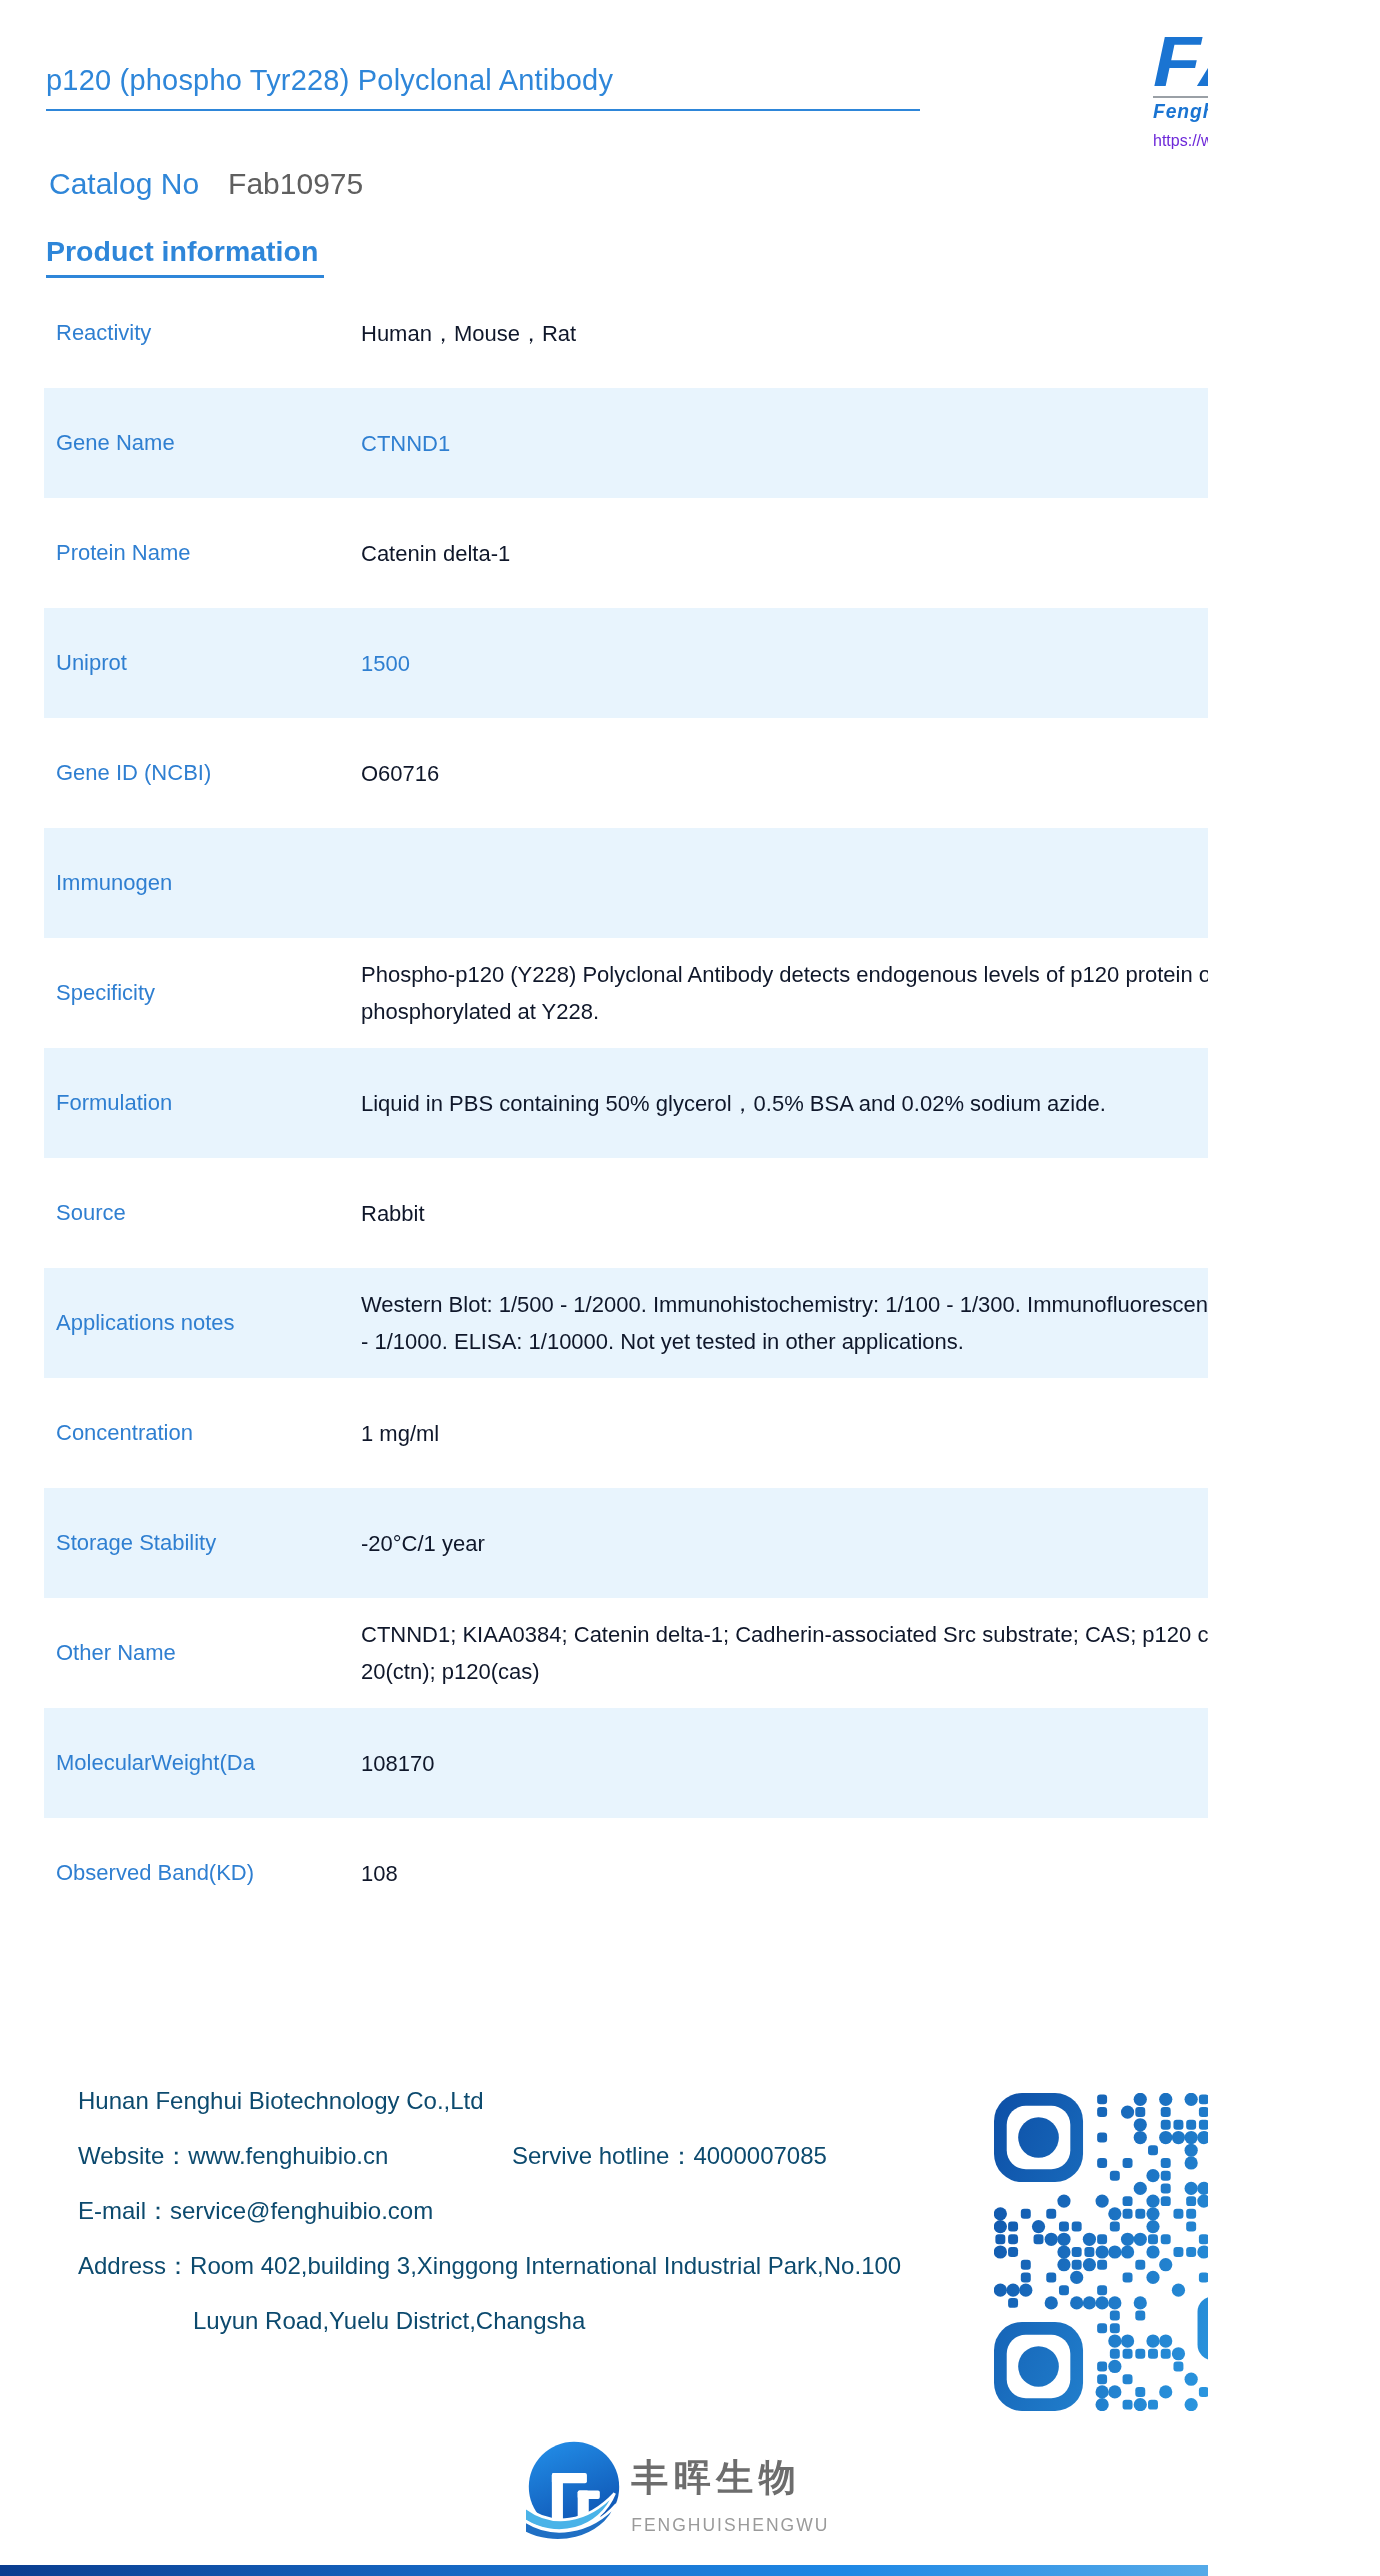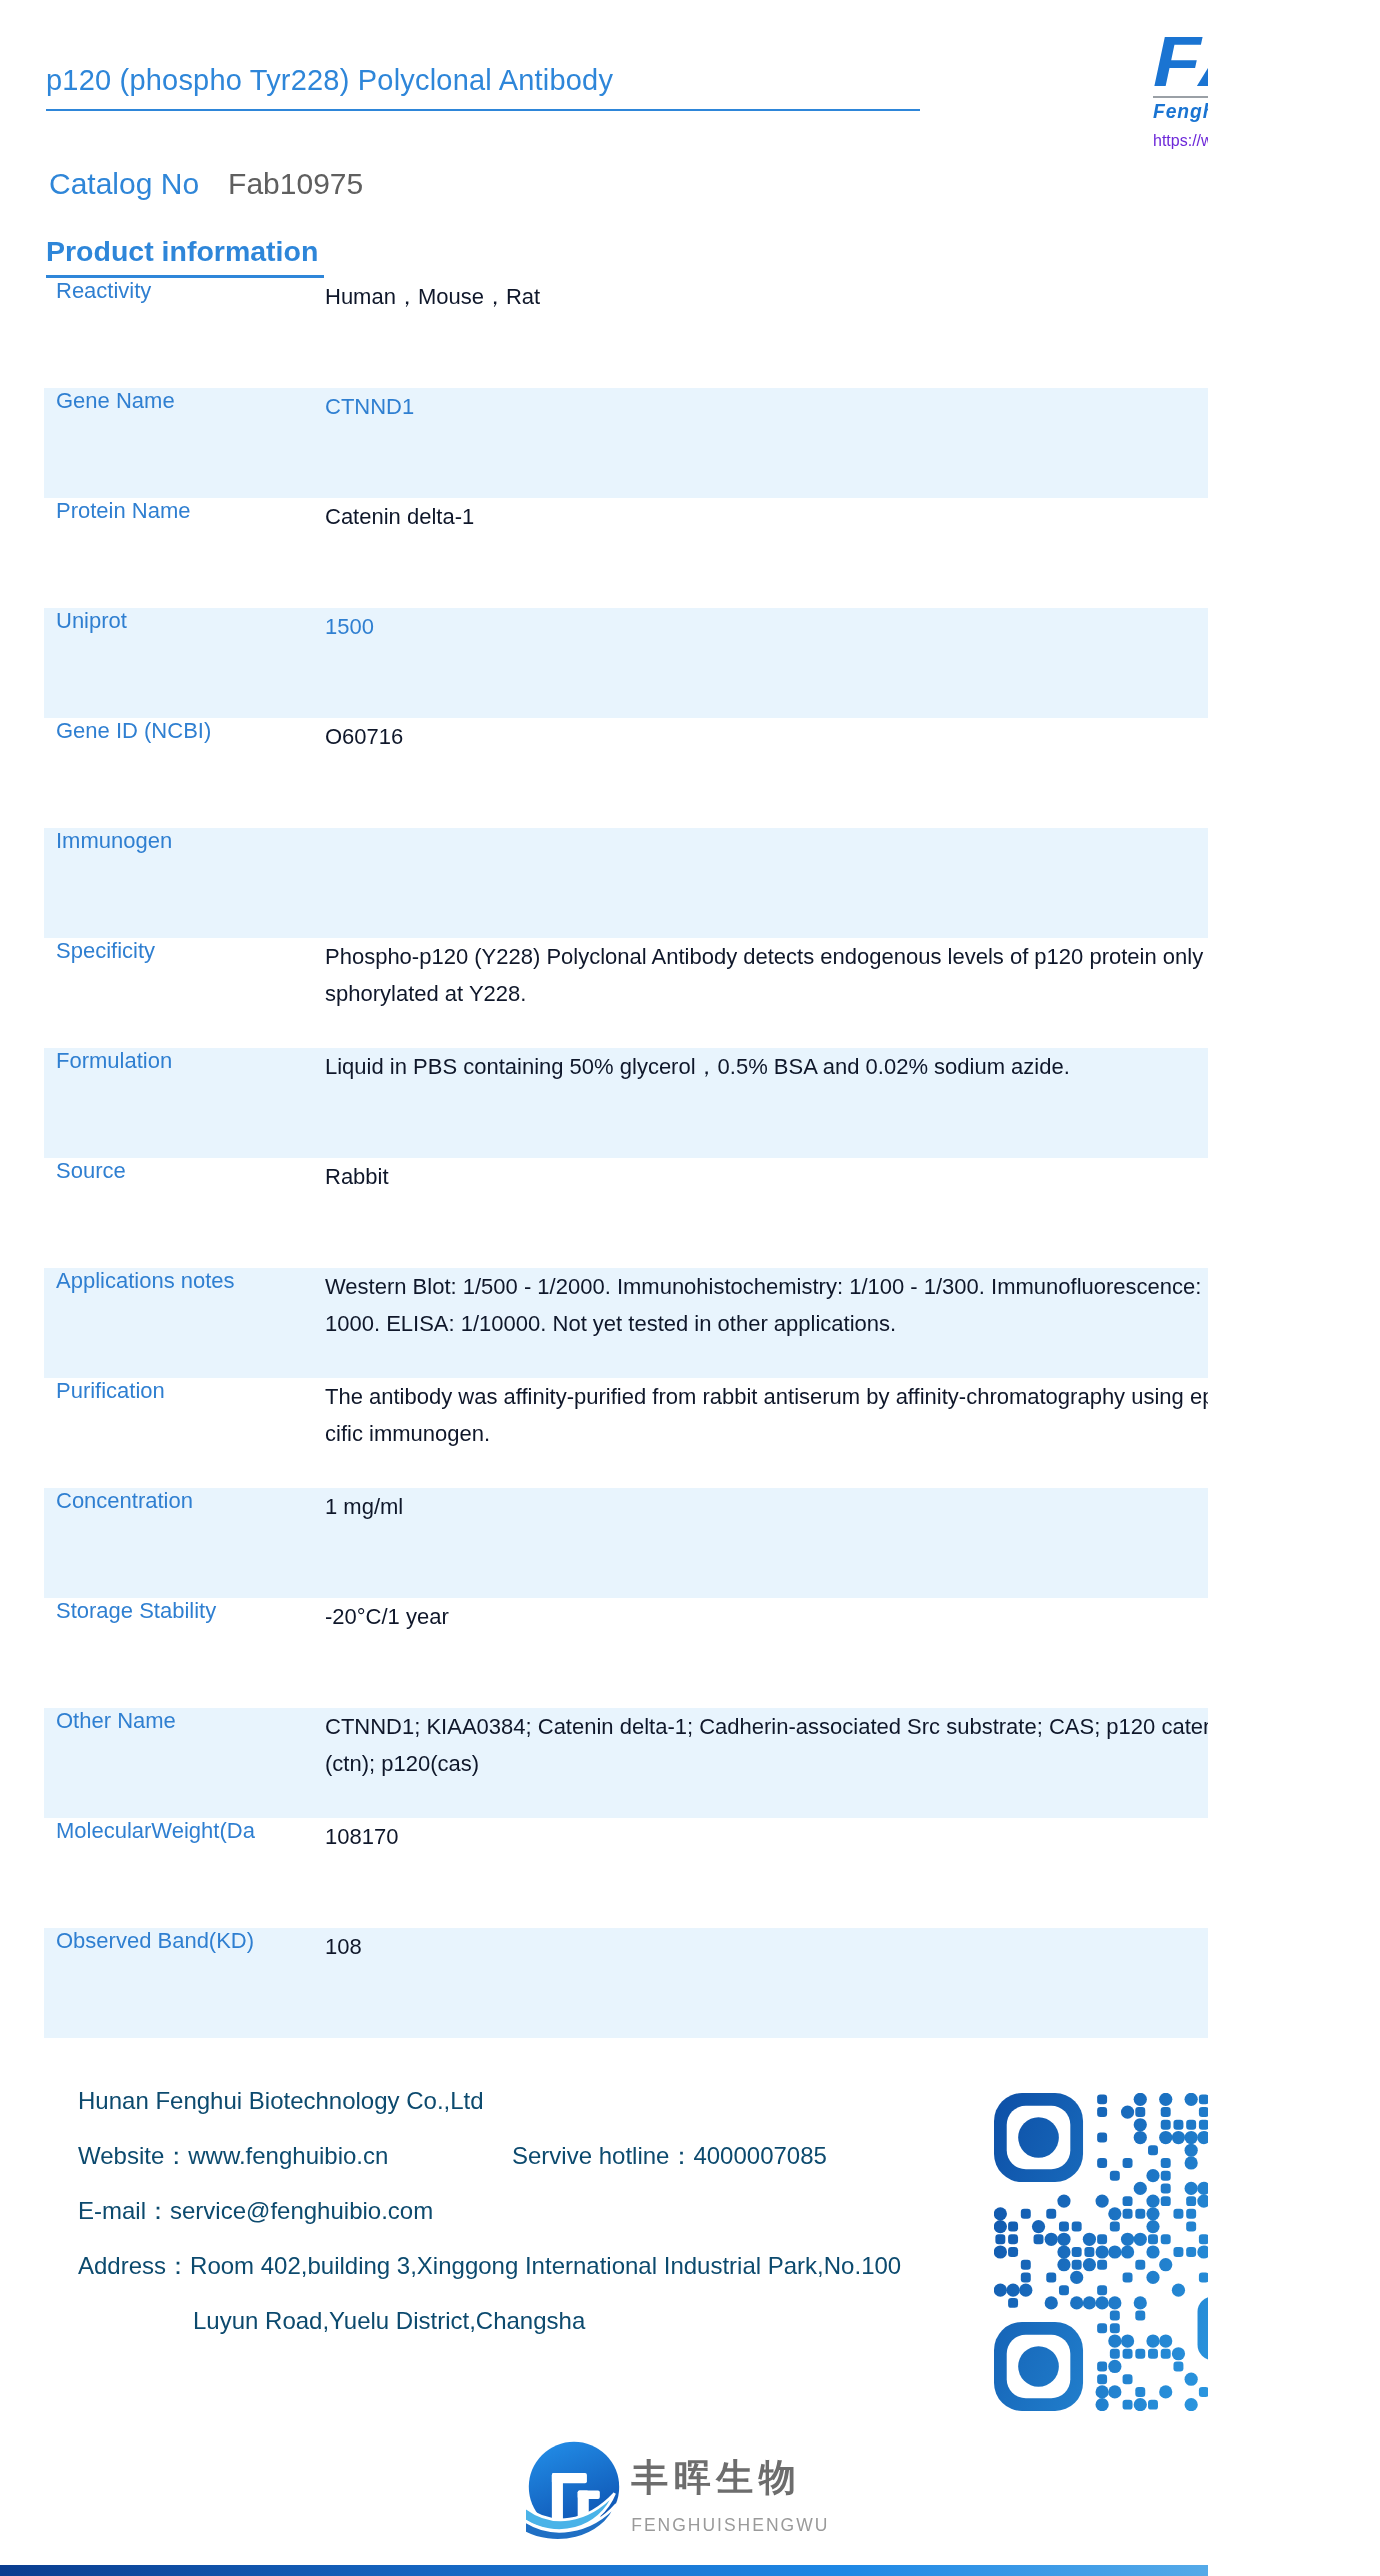--- a/index.html
+++ b/index.html
@@ -21,21 +21,21 @@
 
   .catalog { position:absolute; left:49px; top:167px; font-size:30px; }
   .catalog-label { color:#2f86d8; }
   .catalog-value { color:#5f5f5f; margin-left:29px; }
 
   .section-title { position:absolute; left:46px; top:235px; font-size:28.5px; color:#2e86d9; }
   .section-rule { position:absolute; left:46px; top:275px; width:278px; height:2.8px; background:#2e86d9; }
 
   
   .info-table { position:absolute; left:44px; top:278px; width:1292px; }
-  .trow { display:flex; height:110px; background:#ffffff; }
+  .trow { display:flex; align-items:center; height:110px; background:#ffffff;gap:36px; }
   .trow:nth-child(even) { background:#e8f4fd; }
   .tlabel { flex:0 0 281px; padding-left:12px; font-size:22px; color:#2f7fd1; }
   .tvalue { flex:1; padding-right:26px; font-size:22px; line-height:37px; color:#0f172a; word-break:break-all; }
   .tvalue.link { color:#2f7fd1; }
 
   
   .contact { position:absolute; left:78px; top:2088px; font-size:24px; color:#0c4a6e; }
   .contact p { margin:0 0 30px 0; line-height:25px; }
   .line-website { position:relative; }
   .hotline { position:absolute; left:434px; top:0; white-space:nowrap; }
@@ -117,24 +117,20 @@
       <div class="tlabel">Formulation</div>
       <div class="tvalue">Liquid in PBS containing 50% glycerol，0.5% BSA and 0.02% sodium azide.</div>
     </div>
     <div class="trow">
       <div class="tlabel">Source</div>
       <div class="tvalue">Rabbit</div>
     </div>
     <div class="trow">
       <div class="tlabel">Applications notes</div>
       <div class="tvalue">Western Blot: 1/500 - 1/2000. Immunohistochemistry: 1/100 - 1/300. Immunofluorescence: 1/200 - 1/1000. ELISA: 1/10000. Not yet tested in other applications.</div>
-    </div>
-    <div class="trow">
-      <div class="tlabel">Purification</div>
-      <div class="tvalue">The antibody was affinity-purified from rabbit antiserum by affinity-chromatography using epitope-specific immunogen.</div>
     </div>
     <div class="trow">
       <div class="tlabel">Concentration</div>
       <div class="tvalue">1 mg/ml</div>
     </div>
     <div class="trow">
       <div class="tlabel">Storage Stability</div>
       <div class="tvalue">-20°C/1 year</div>
     </div>
     <div class="trow">

